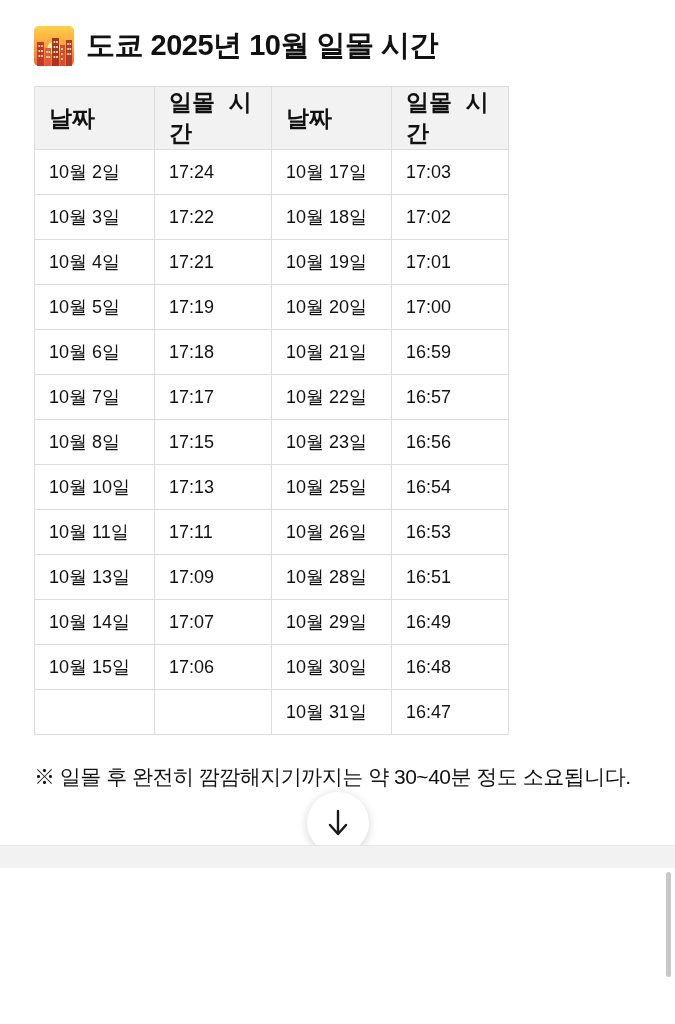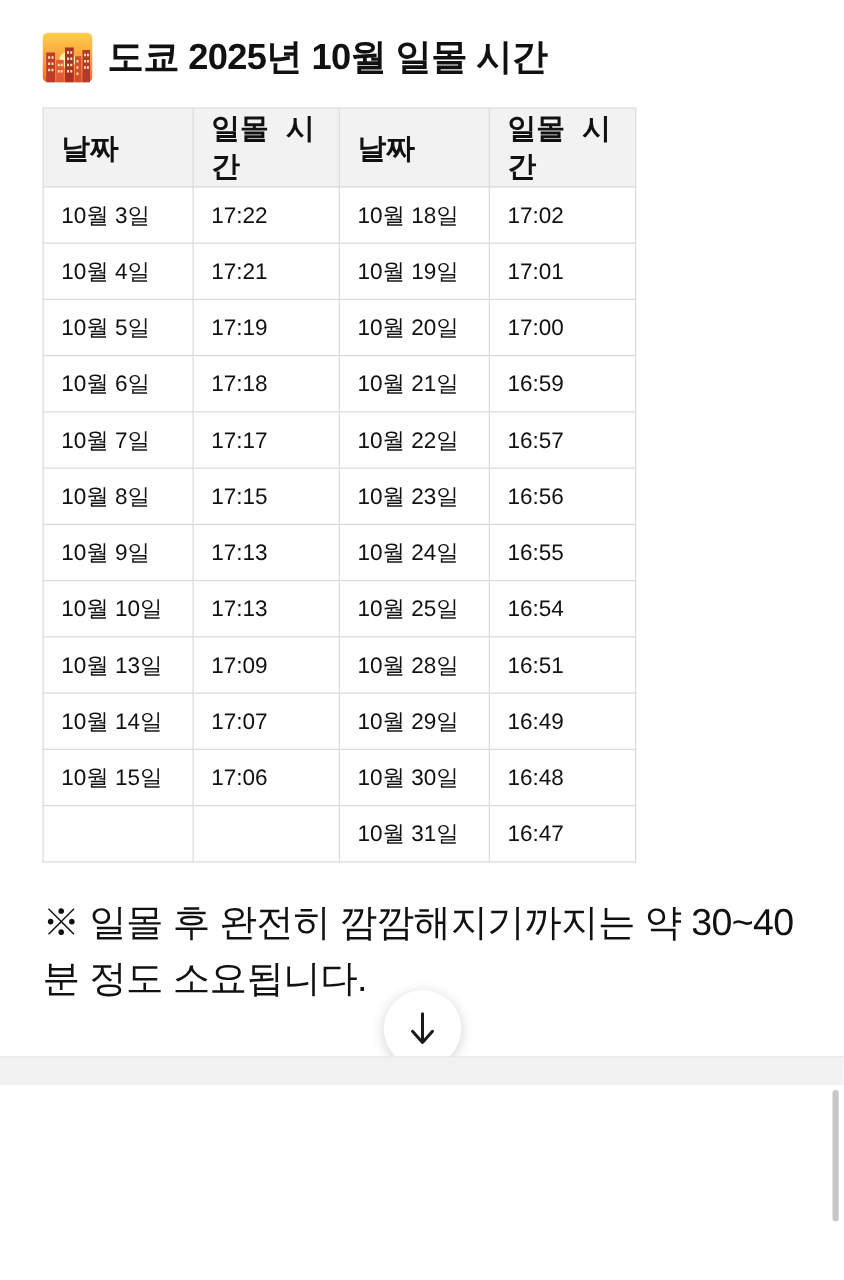--- a/index.html
+++ b/index.html
@@ -63,21 +63,21 @@
     font-weight: bold;
     font-size: 23px;
     height: 44px;
     font-family: Liberation Mono, monospace;
   }
   table.sunset col.c-date { width: 120px; }
   table.sunset col.c-time { width: 117px; }
   table.sunset td.empty { }
   .note {
     margin-top: 26px;
-    font-size: 30px;
+    font-size: 21px;
     line-height: 1.5;
     letter-spacing: -0.5px;
     color: #111111;
     width: 610px;
   }
   .scroll-down {
     position: absolute;
     left: 50%;
     transform: translateX(-50%);
     bottom: 14px;
@@ -174,20 +174,26 @@
     <thead>
       <tr>
         <th>날짜</th>
         <th>일몰 시간</th>
         <th>날짜</th>
         <th>일몰 시간</th>
       </tr>
     </thead>
     <tbody>
       <tr>
+          <td>10월 2일</td>
+          <td>17:24</td>
+          <td>10월 17일</td>
+          <td>17:03</td>
+        </tr>
+      <tr>
           <td>10월 3일</td>
           <td>17:22</td>
           <td>10월 18일</td>
           <td>17:02</td>
         </tr>
       <tr>
           <td>10월 4일</td>
           <td>17:21</td>
           <td>10월 19일</td>
           <td>17:01</td>
@@ -210,30 +216,30 @@
           <td>10월 22일</td>
           <td>16:57</td>
         </tr>
       <tr>
           <td>10월 8일</td>
           <td>17:15</td>
           <td>10월 23일</td>
           <td>16:56</td>
         </tr>
       <tr>
-          <td>10월 9일</td>
-          <td>17:13</td>
-          <td>10월 24일</td>
-          <td>16:55</td>
-        </tr>
-      <tr>
           <td>10월 10일</td>
           <td>17:13</td>
           <td>10월 25일</td>
           <td>16:54</td>
+        </tr>
+      <tr>
+          <td>10월 11일</td>
+          <td>17:11</td>
+          <td>10월 26일</td>
+          <td>16:53</td>
         </tr>
       <tr>
           <td>10월 13일</td>
           <td>17:09</td>
           <td>10월 28일</td>
           <td>16:51</td>
         </tr>
       <tr>
           <td>10월 14일</td>
           <td>17:07</td>

